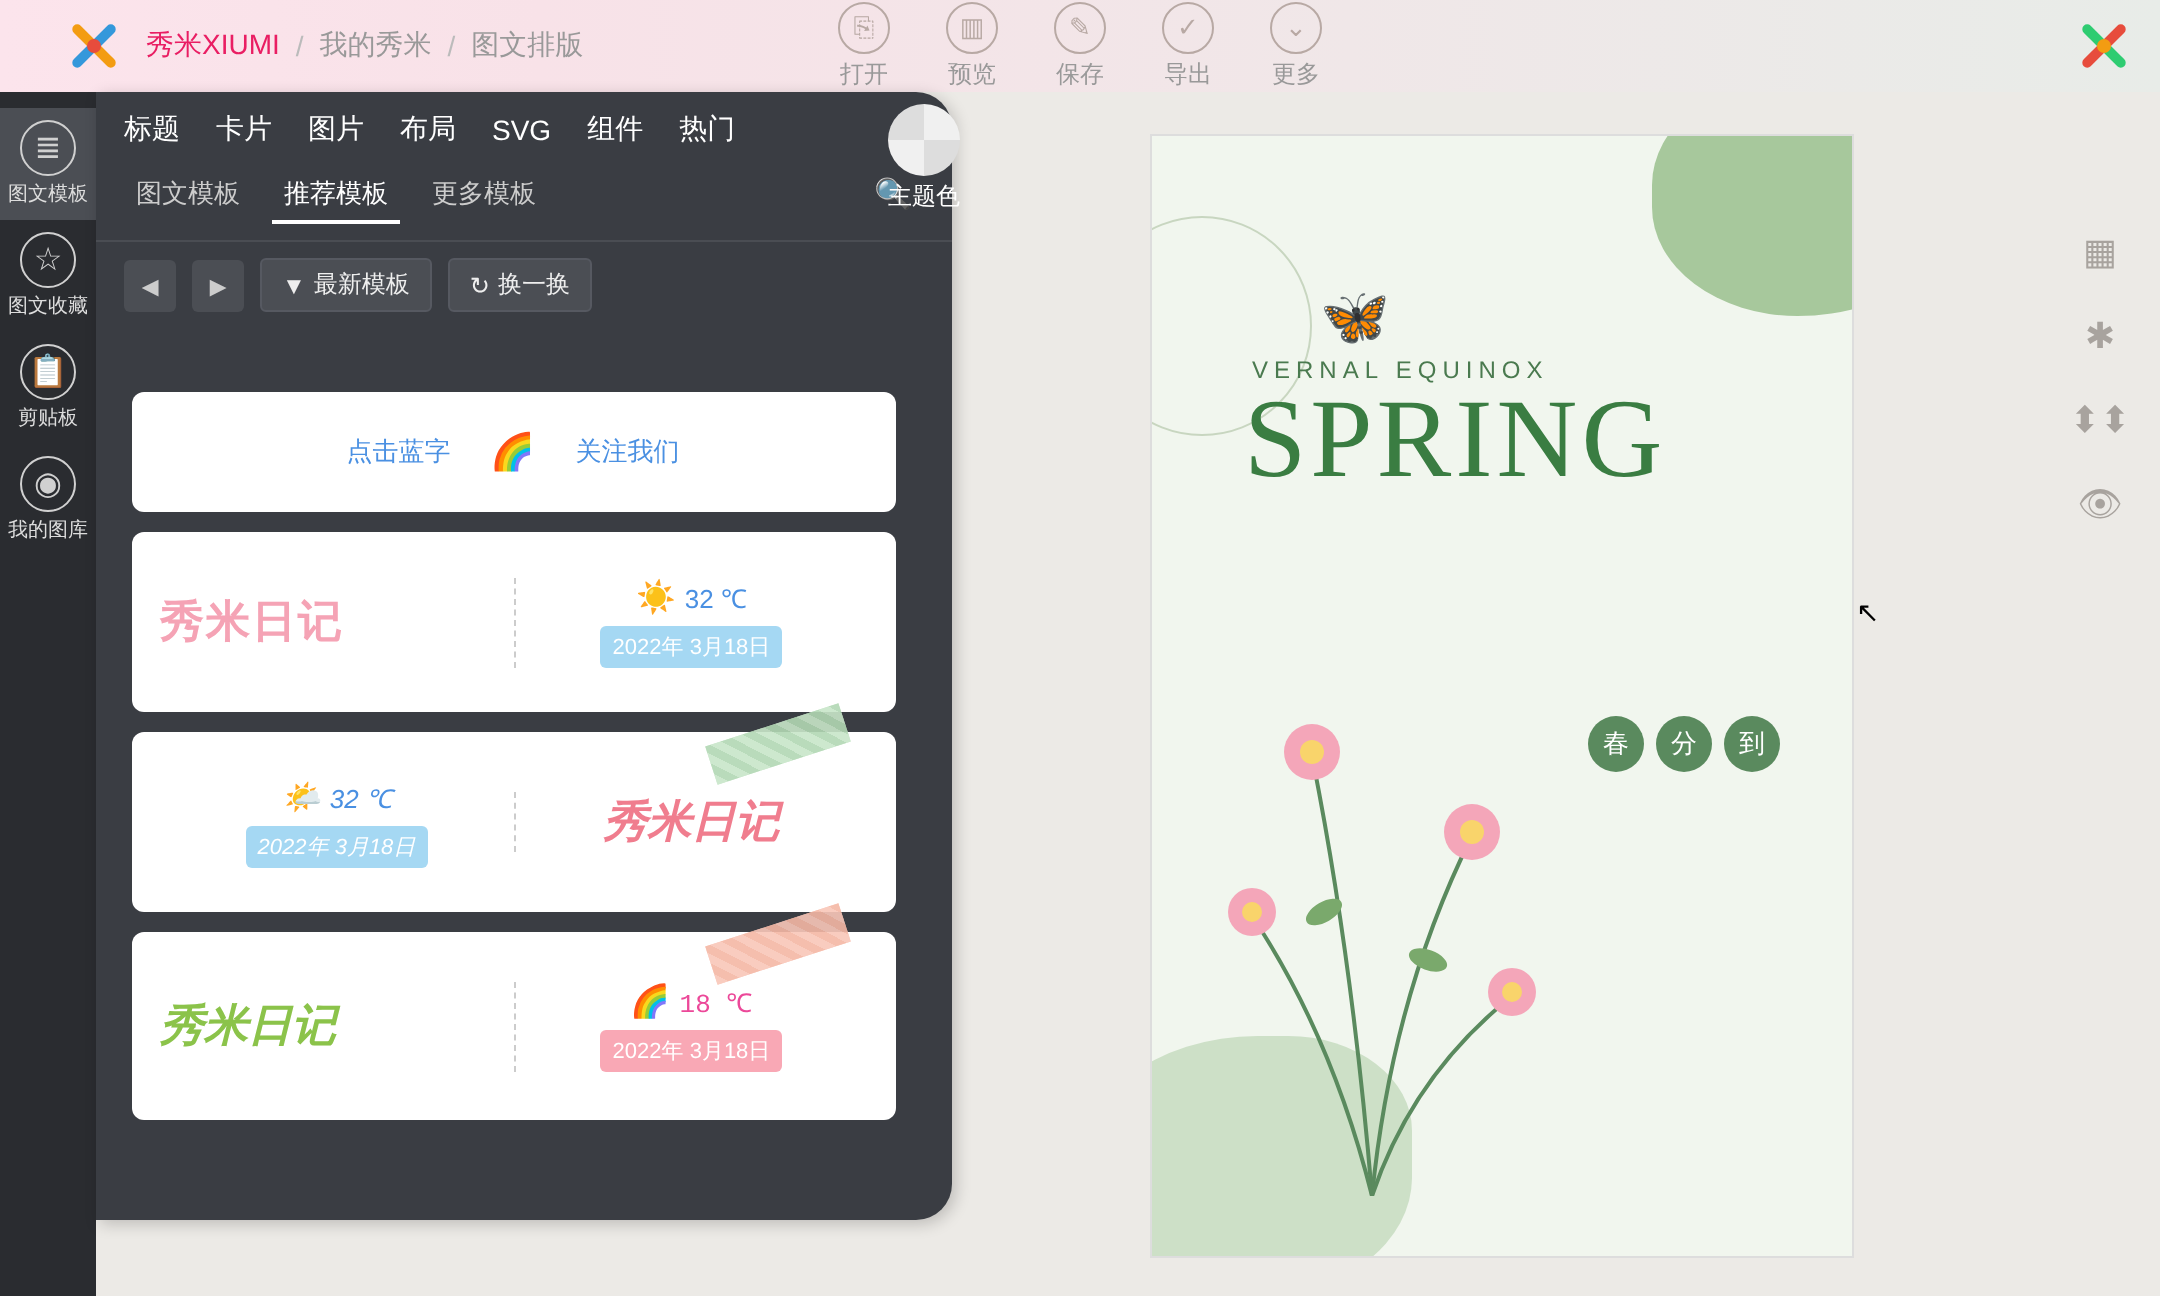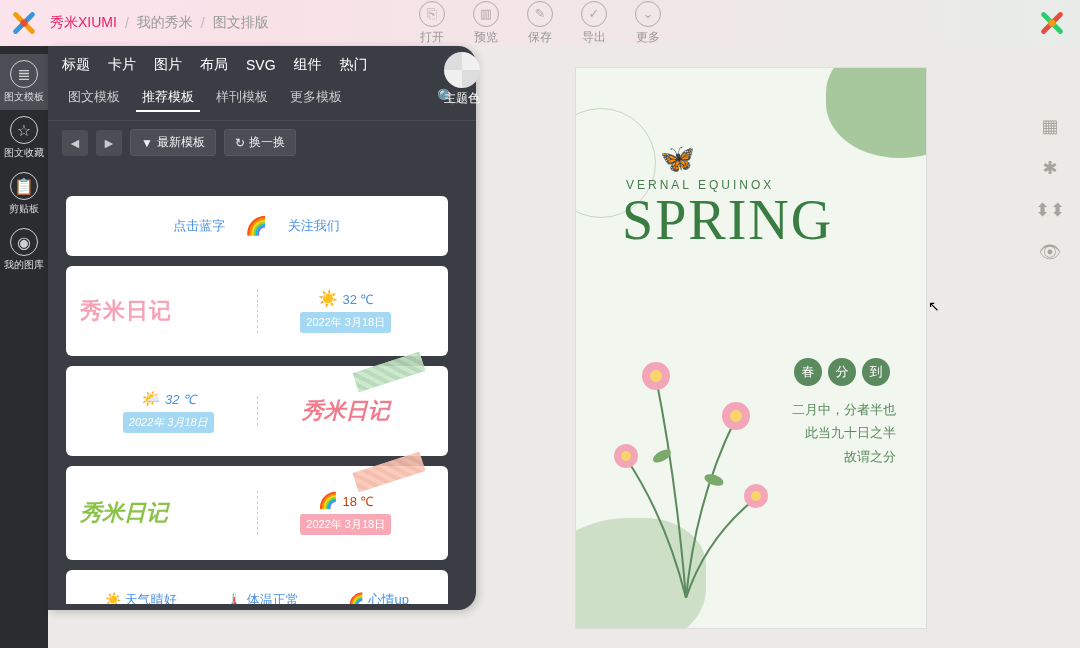--- a/index.html
+++ b/index.html
@@ -1,19 +1,19 @@
 <!DOCTYPE html>
 <html><head>
   <meta charset="utf-8">
   <style>
     * { margin:0; padding:0; box-sizing:border-box; font-family:"Microsoft YaHei","PingFang SC",sans-serif; }
     body { width:1080px; height:648px; overflow:hidden; background:#eceae6; }
 
     
-    .header { height:46px; display:flex; align-items:center; background:linear-gradient(90deg,#fce4ec 0%,#f8e2e8 25%,#e8ece8 100%); position:relative; }
+    .header { height:46px; display:flex; align-items:center; background:linear-gradient(90deg,#fce4ec 0%,#f8e2e8 25%,#e8ece8 100%); position:relative;padding-left:23px; }
     .logo-x { width:36px; height:36px; margin-left:6px; display:flex; align-items:center; justify-content:center; }
     .logo-x svg { width:28px; height:28px; }
     .crumbs { display:flex; align-items:center; margin-left:8px; font-size:14px; }
     .crumb { color:#999; }
     .crumb.brand { color:#e91e63; font-weight:500; }
     .crumb-sep { color:#bbb; margin:0 8px; }
     .header-actions { position:absolute; left:50%; transform:translateX(-50%); display:flex; gap:28px; }
     .header-action { display:flex; flex-direction:column; align-items:center; cursor:pointer; }
     .header-action .circ { width:26px; height:26px; border:1.5px solid #b8a9a4; border-radius:50%; display:flex; align-items:center; justify-content:center; font-size:13px; color:#b8a9a4; }
     .header-action .lbl { font-size:12px; color:#999; margin-top:2px; }
@@ -54,21 +54,21 @@
     .temp { color:#4a90e2; font-size:13px; }
     .date-pill { background:#a5d8f3; color:#fff; font-size:11px; padding:3px 6px; border-radius:3px; }
     .card3 { display:flex; align-items:center; min-height:90px;font-style:italic; }
     .c3-left { flex:1; display:flex; flex-direction:column; align-items:center; gap:4px; }
     .c3-right { flex:1; color:#f07d8e; font-size:22px; font-weight:bold; border-left:1px dashed #ccc; text-align:center; }
     .tape { position:absolute; width:70px; height:20px; background:#f9c7b9; transform:rotate(-18deg); top:-4px; right:24px; opacity:.9; background-image:repeating-linear-gradient(45deg,#f9c7b9,#f9c7b9 4px,#f5b8a5 4px,#f5b8a5 8px); }
     .tape.green { background:#c8e6c9; background-image:repeating-linear-gradient(45deg,#c8e6c9,#c8e6c9 4px,#b2d8b4 4px,#b2d8b4 8px); }
     .card4 { display:flex; align-items:center; min-height:94px; }
     .c4-left { flex:1; font-size:22px; color:#8bc34a; font-weight:bold; font-style:italic; }
     .c4-right { flex:1; display:flex; flex-direction:column; align-items:center; gap:4px; border-left:1px dashed #ccc; }
-    .temp-red { color:#c2410c; font-size:13px; }
+    .temp-red { color:#ec4899; font-size:13px;font-family:Liberation Mono, monospace; }
     .date-pill2 { background:#f9a8b5; color:#fff; font-size:11px; padding:3px 6px; border-radius:3px; }
     .card5 { display:flex; align-items:center; justify-content:space-around; font-size:13px; color:#4a90e2; min-height:60px; }
 
     
     .canvas-wrap { position:absolute; left:476px; top:46px; right:0; bottom:0; }
     .canvas { position:absolute; left:100px; top:22px; width:350px; height:560px; background:#f1f6ee; box-shadow:0 0 0 1px #ddd; overflow:hidden; }
     .canvas .blob1 { position:absolute; width:160px; height:120px; background:#a7c89c; border-radius:50% 40% 60% 50%; right:-60px; top:-30px; }
     .canvas .circ1 { position:absolute; width:110px; height:110px; border:1px solid #c8d6c0; border-radius:50%; left:-30px; top:40px; }
     .canvas .title-small { position:absolute; top:110px; left:50px; color:#4a7a4f; font-size:12px; letter-spacing:3px; }
     .canvas .title-big { position:absolute; top:120px; left:46px; color:#3a7d42; font-size:56px; font-family:"Times New Roman",serif; letter-spacing:2px; }
@@ -162,21 +162,20 @@
     <span>组件</span>
     <span>热门</span>
     <div class="theme-btn">
       <div class="theme-circle"></div>
       <div class="theme-lbl">主题色</div>
     </div>
   </div>
   <div class="panel-subtabs">
     <span>图文模板</span>
     <span class="active">推荐模板</span>
-    <span>样刊模板</span>
     <span>更多模板</span>
     <span class="search-ic">🔍</span>
   </div>
   <div class="toolbar">
     <div class="nav-arrow">◄</div>
     <div class="nav-arrow">►</div>
     <div class="tool-btn">
         <span>▼</span>
         <span>最新模板</span>
       </div>
@@ -207,46 +206,36 @@
       </div>
       <div class="c3-right">秀米日记</div>
     </div>
     <div class="card card4">
       <div class="tape"></div>
       <div class="c4-left">秀米日记</div>
       <div class="c4-right">
         <div><span>🌈</span> <span class="temp-red">18 ℃</span></div>
         <div class="date-pill2">2022年 3月18日</div>
       </div>
-    </div>
-    <div class="card card5">
-      <span><span>☀️</span> <span>天气晴好</span></span>
-      <span><span>🌡️</span> <span>体温正常</span></span>
-      <span><span>🌈</span> <span>心情up</span></span>
     </div>
   </div>
 </div>
 
 <div class="canvas-wrap">
   <div class="cursor">↖</div>
   <div class="canvas">
     <div class="blob1"></div>
     <div class="circ1"></div>
     <div class="butterfly">🦋</div>
     <div class="title-small">VERNAL EQUINOX</div>
     <div class="title-big">SPRING</div>
     <div class="pill">
       <span>春</span>
       <span>分</span>
       <span>到</span>
-    </div>
-    <div class="poem">
-      <div>二月中，分者半也</div>
-      <div>此当九十日之半</div>
-      <div>故谓之分</div>
     </div>
     <div class="blob2"></div>
     <svg class="flower-stems" viewBox="0 0 180 300">
       <path d="M90 300 Q80 180 60 80" stroke="#5a8a5e" stroke-width="2" fill="none"></path>
       <path d="M90 300 Q100 200 140 120" stroke="#5a8a5e" stroke-width="2" fill="none"></path>
       <path d="M90 300 Q70 220 30 160" stroke="#5a8a5e" stroke-width="2" fill="none"></path>
       <path d="M90 300 Q110 240 160 200" stroke="#5a8a5e" stroke-width="2" fill="none"></path>
       <circle cx="60" cy="78" r="14" fill="#f4a6b9"></circle>
         <circle cx="60" cy="78" r="6" fill="#f9d46b"></circle>
       <circle cx="140" cy="118" r="14" fill="#f4a6b9"></circle>

